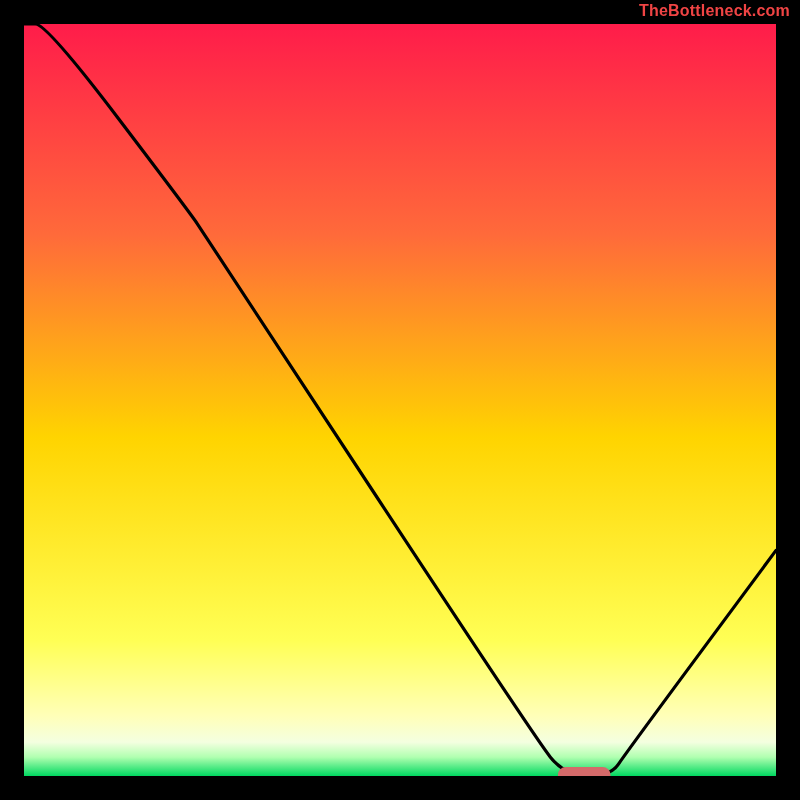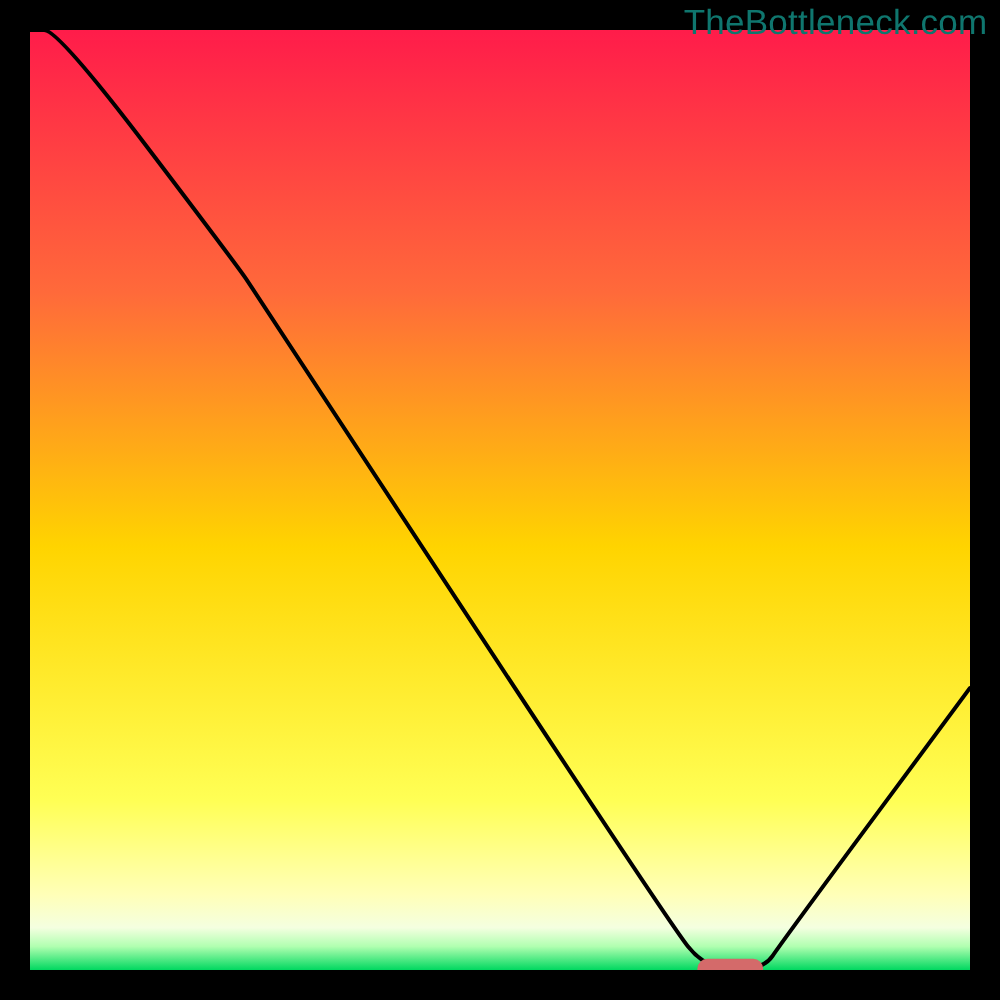--- a/index.html
+++ b/index.html
@@ -26,23 +26,23 @@
   }
   .plot-area svg {
     display: block;
     width: 100%;
     height: 100%;
   }
   .watermark {
     position: absolute;
     top: 2px;
     right: 10px;
-    color: #0f766e;
-    font-size: 28px;
-    font-weight: 400;
+    color: #ef4444;
+    font-size: 16px;
+    font-weight: 700;
     letter-spacing: 0.2px;
   }
 </style>
 </head>
 <body>
 
 <div class="frame">
   <div class="plot-area">
     <svg viewBox="0 0 752 752" preserveAspectRatio="none">
       <defs>

